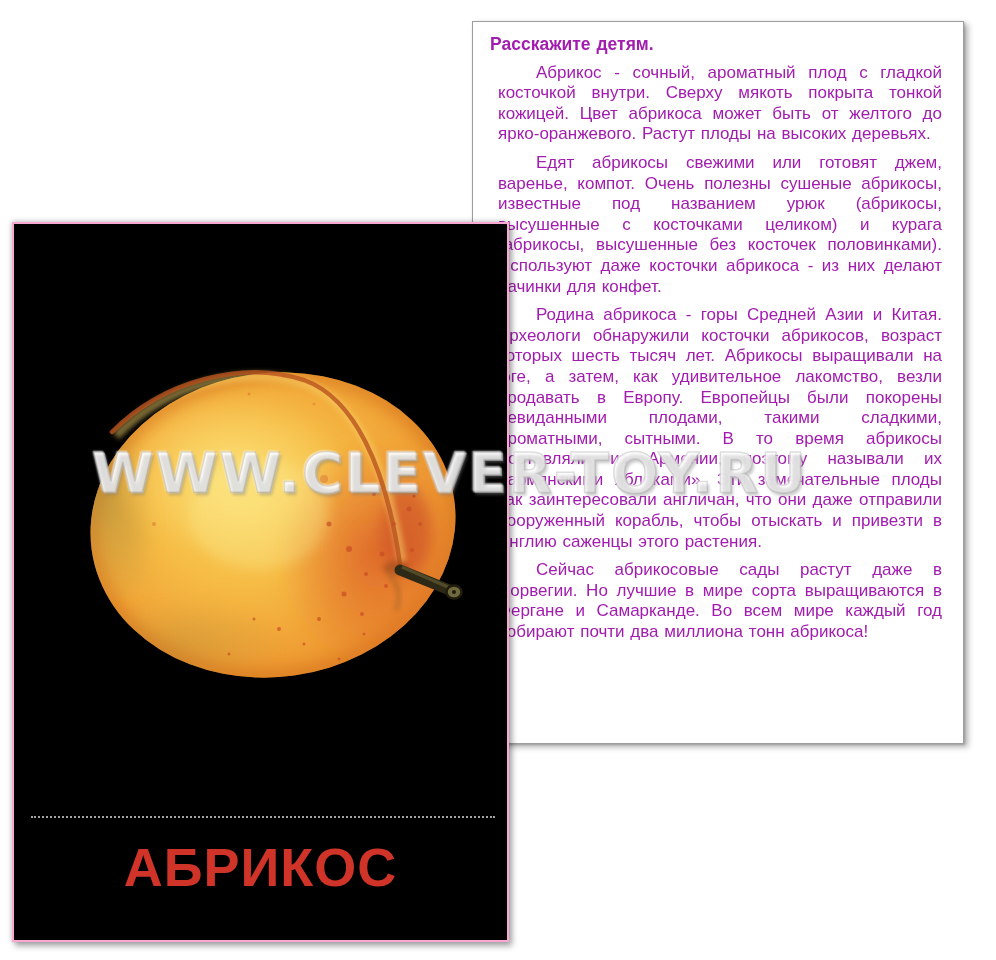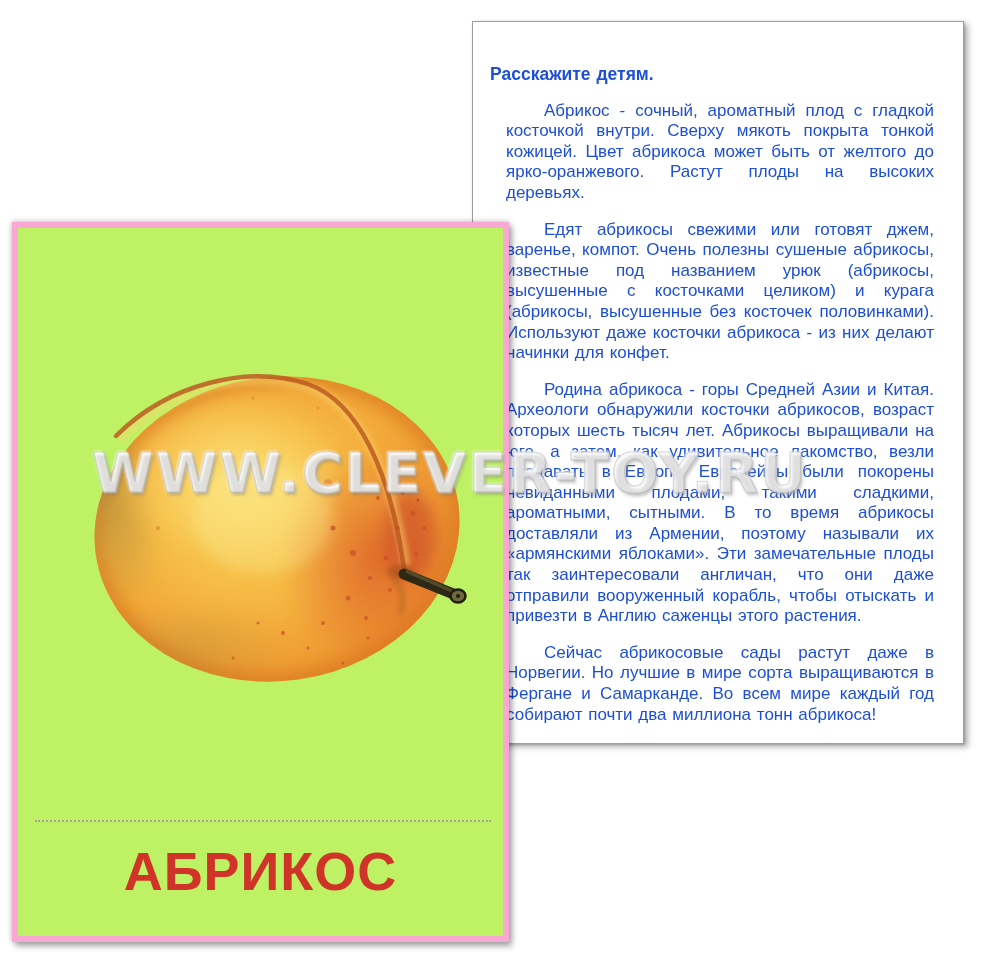--- a/index.html
+++ b/index.html
@@ -26,47 +26,47 @@
     height: 723px;
     background: #ffffff;
     border: 1px solid #9e9e9e;
     box-shadow: 4px 3px 6px rgba(0,0,0,0.30), 1px 1px 2px rgba(0,0,0,0.18);
     z-index: 10;
     box-sizing: border-box;
   }
   .back-text {
     position: absolute;
     left: 17px;
-    top: 42px;
+    top: 12px;
     right: 13px;
-    color: #1d4ed8;
+    color: #a21caf;
     font-size: 17px;
     line-height: 20.6px;
     text-align: justify;
     word-spacing: 1px;
   }
   .back-text h2 {
     margin: 0;
     font-size: 17.5px;
     font-weight: bold;
     text-align: left;
   }
   .back-text p {
-    margin: 16px;
+    margin: 8px;
     text-indent: 38px;
   }
   
   .front-card {
     position: absolute;
     left: 12px;
     top: 222px;
     width: 497px;
     height: 720px;
-    background: #bef264;
-    border: 6px solid #f9a8d4;
+    background: #000000;
+    border: 2px solid #f9a8d4;
     box-shadow: 3px 4px 6px rgba(0,0,0,0.35), 0 -2px 5px rgba(0,0,0,0.12), -2px 0 4px rgba(0,0,0,0.08);
     z-index: 20;
     box-sizing: border-box;
   }
   .apricot-svg {
     position: absolute;
     left: 0;
     top: 0;
     width: 497px;
     height: 720px;

